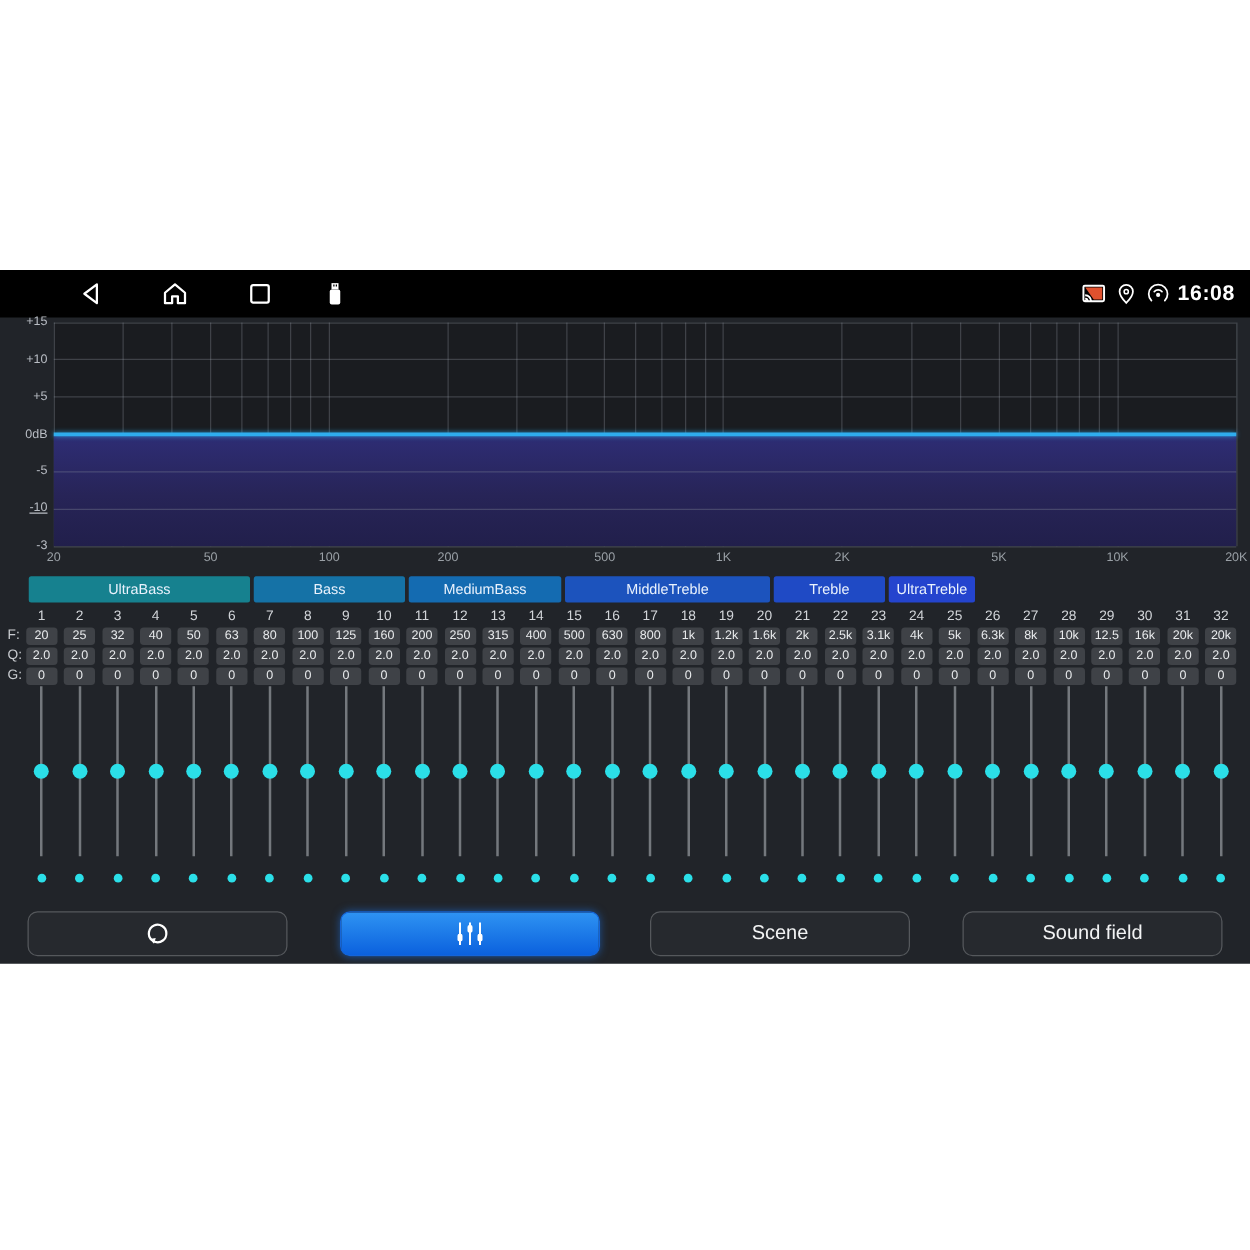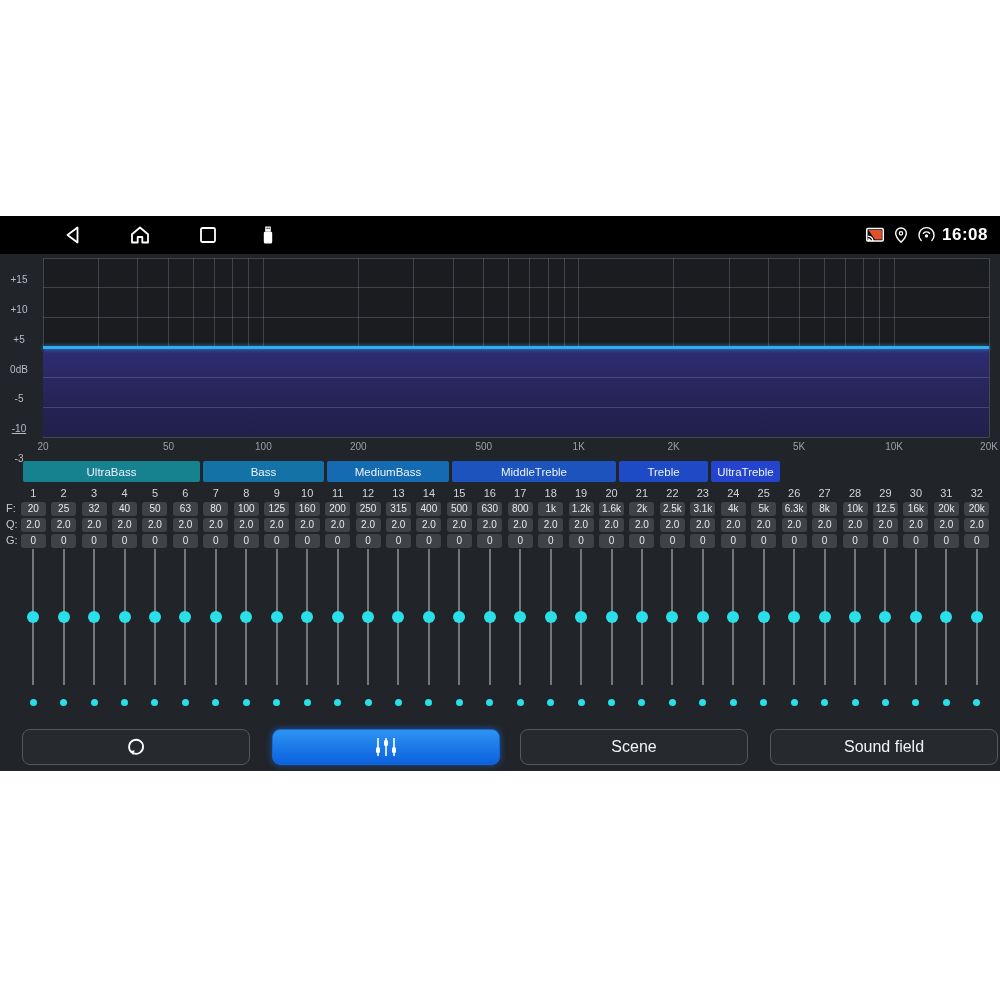--- a/index.html
+++ b/index.html
@@ -13,21 +13,21 @@
   .sb-time { color:#fff; font-size:17px; font-weight:bold; letter-spacing:.5px; }
 
   
   .plot { position:absolute; left:43px; top:42px; width:946px; height:179px; background:#1a1c20; }
   .gl-v { position:absolute; top:0; width:1px; height:100%; background:rgba(150,156,166,0.30); }
   .gl-h { position:absolute; left:0; width:100%; height:1px; background:rgba(150,156,166,0.30); }
   .fill { position:absolute; left:0; top:50%; width:100%; height:50%;
           background:linear-gradient(180deg,#2e2d75 0%,#272457 55%,#211f4b 100%); }
   .curve { position:absolute; left:0; top:calc(50% - 2px); width:100%; height:3px; background:#2fadee;
            box-shadow:0 0 4px rgba(47,173,238,.8); }
-  .db-label { position:absolute; left:0; width:38px; text-align:center; font-size:10px; color:#b9bdc4;margin-top:22px; }
+  .db-label { position:absolute; left:0; width:38px; text-align:right; font-size:10px; color:#b9bdc4; }
   .freq-label { position:absolute; top:225px; font-size:10px; color:#9aa0a6; transform:translateX(-50%); }
 
   
   .band-bar { position:absolute; left:23px; top:245px; height:21px; display:flex; gap:3px; }
   .band-seg { height:21px; display:flex; align-items:center; justify-content:center;
               color:#eaf2fd; font-size:11.5px; border-radius:2px; }
 
   
   .cols { position:absolute; left:18px; width:974px; display:flex; }
   .col { flex:1 1 0; display:flex; align-items:center; justify-content:center; }
@@ -41,21 +41,21 @@
   
   .slider-row { top:333px; height:136px; }
   .slider { position:relative; width:100%; height:100%; display:flex; justify-content:center; }
   .track { width:2px; height:100%; background:#74787d; }
   .knob { position:absolute; left:50%; top:50%; width:12px; height:12px; margin:-6px 0 0 -6px;
           border-radius:50%; background:#2bdfe8; }
   .dots-row { top:480px; height:12px; }
   .dot { width:7px; height:7px; border-radius:50%; background:#2bdfe8; }
 
   
-  .btn { position:absolute; top:513px; width:228px; height:36px; border-radius:8px;
+  .btn { position:absolute; top:513px; width:208px; height:36px; border-radius:8px;
          background:#26292e; border:1px solid #55585c; display:flex; align-items:center;
          justify-content:center; color:#f2f3f4; font-size:16px;text-align:center; }
   .btn.active { background:linear-gradient(180deg,#2e93f2 0%,#0b61de 100%); border:1px solid #1565d8;
                 box-shadow:0 0 7px rgba(30,120,240,.55); }
 </style>
 </head>
 <body>
 
 <div class="screen">
 

